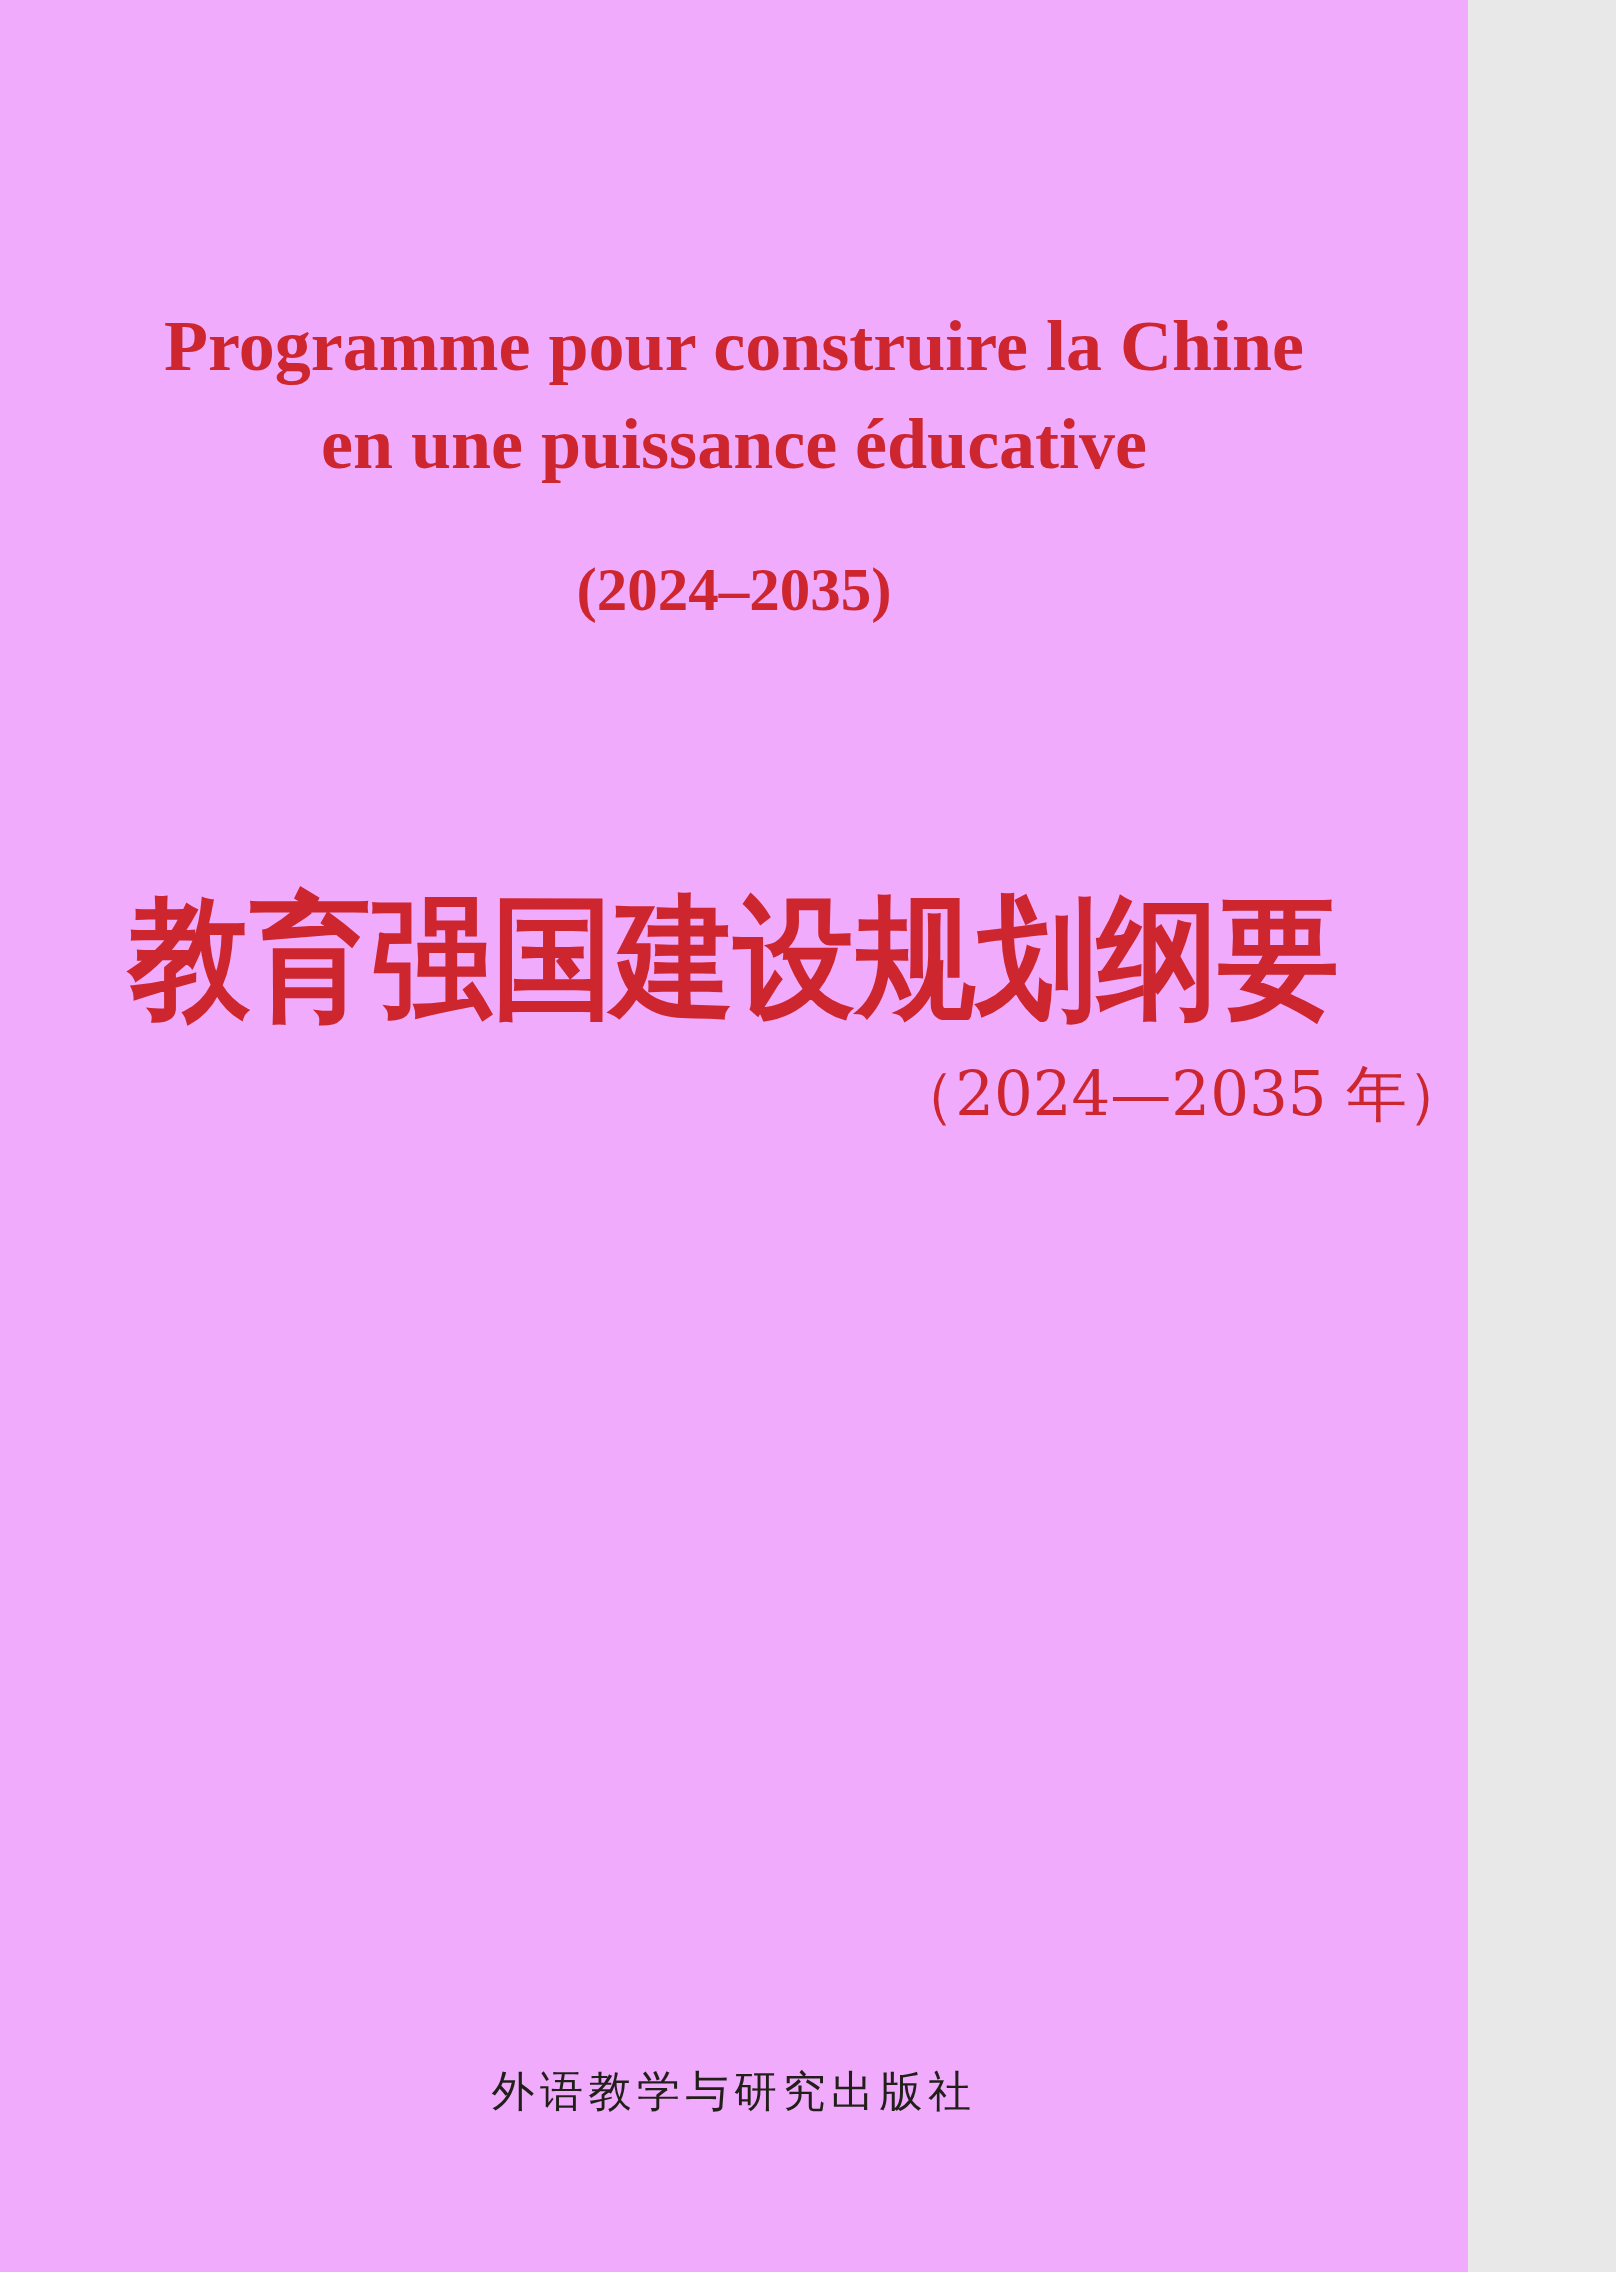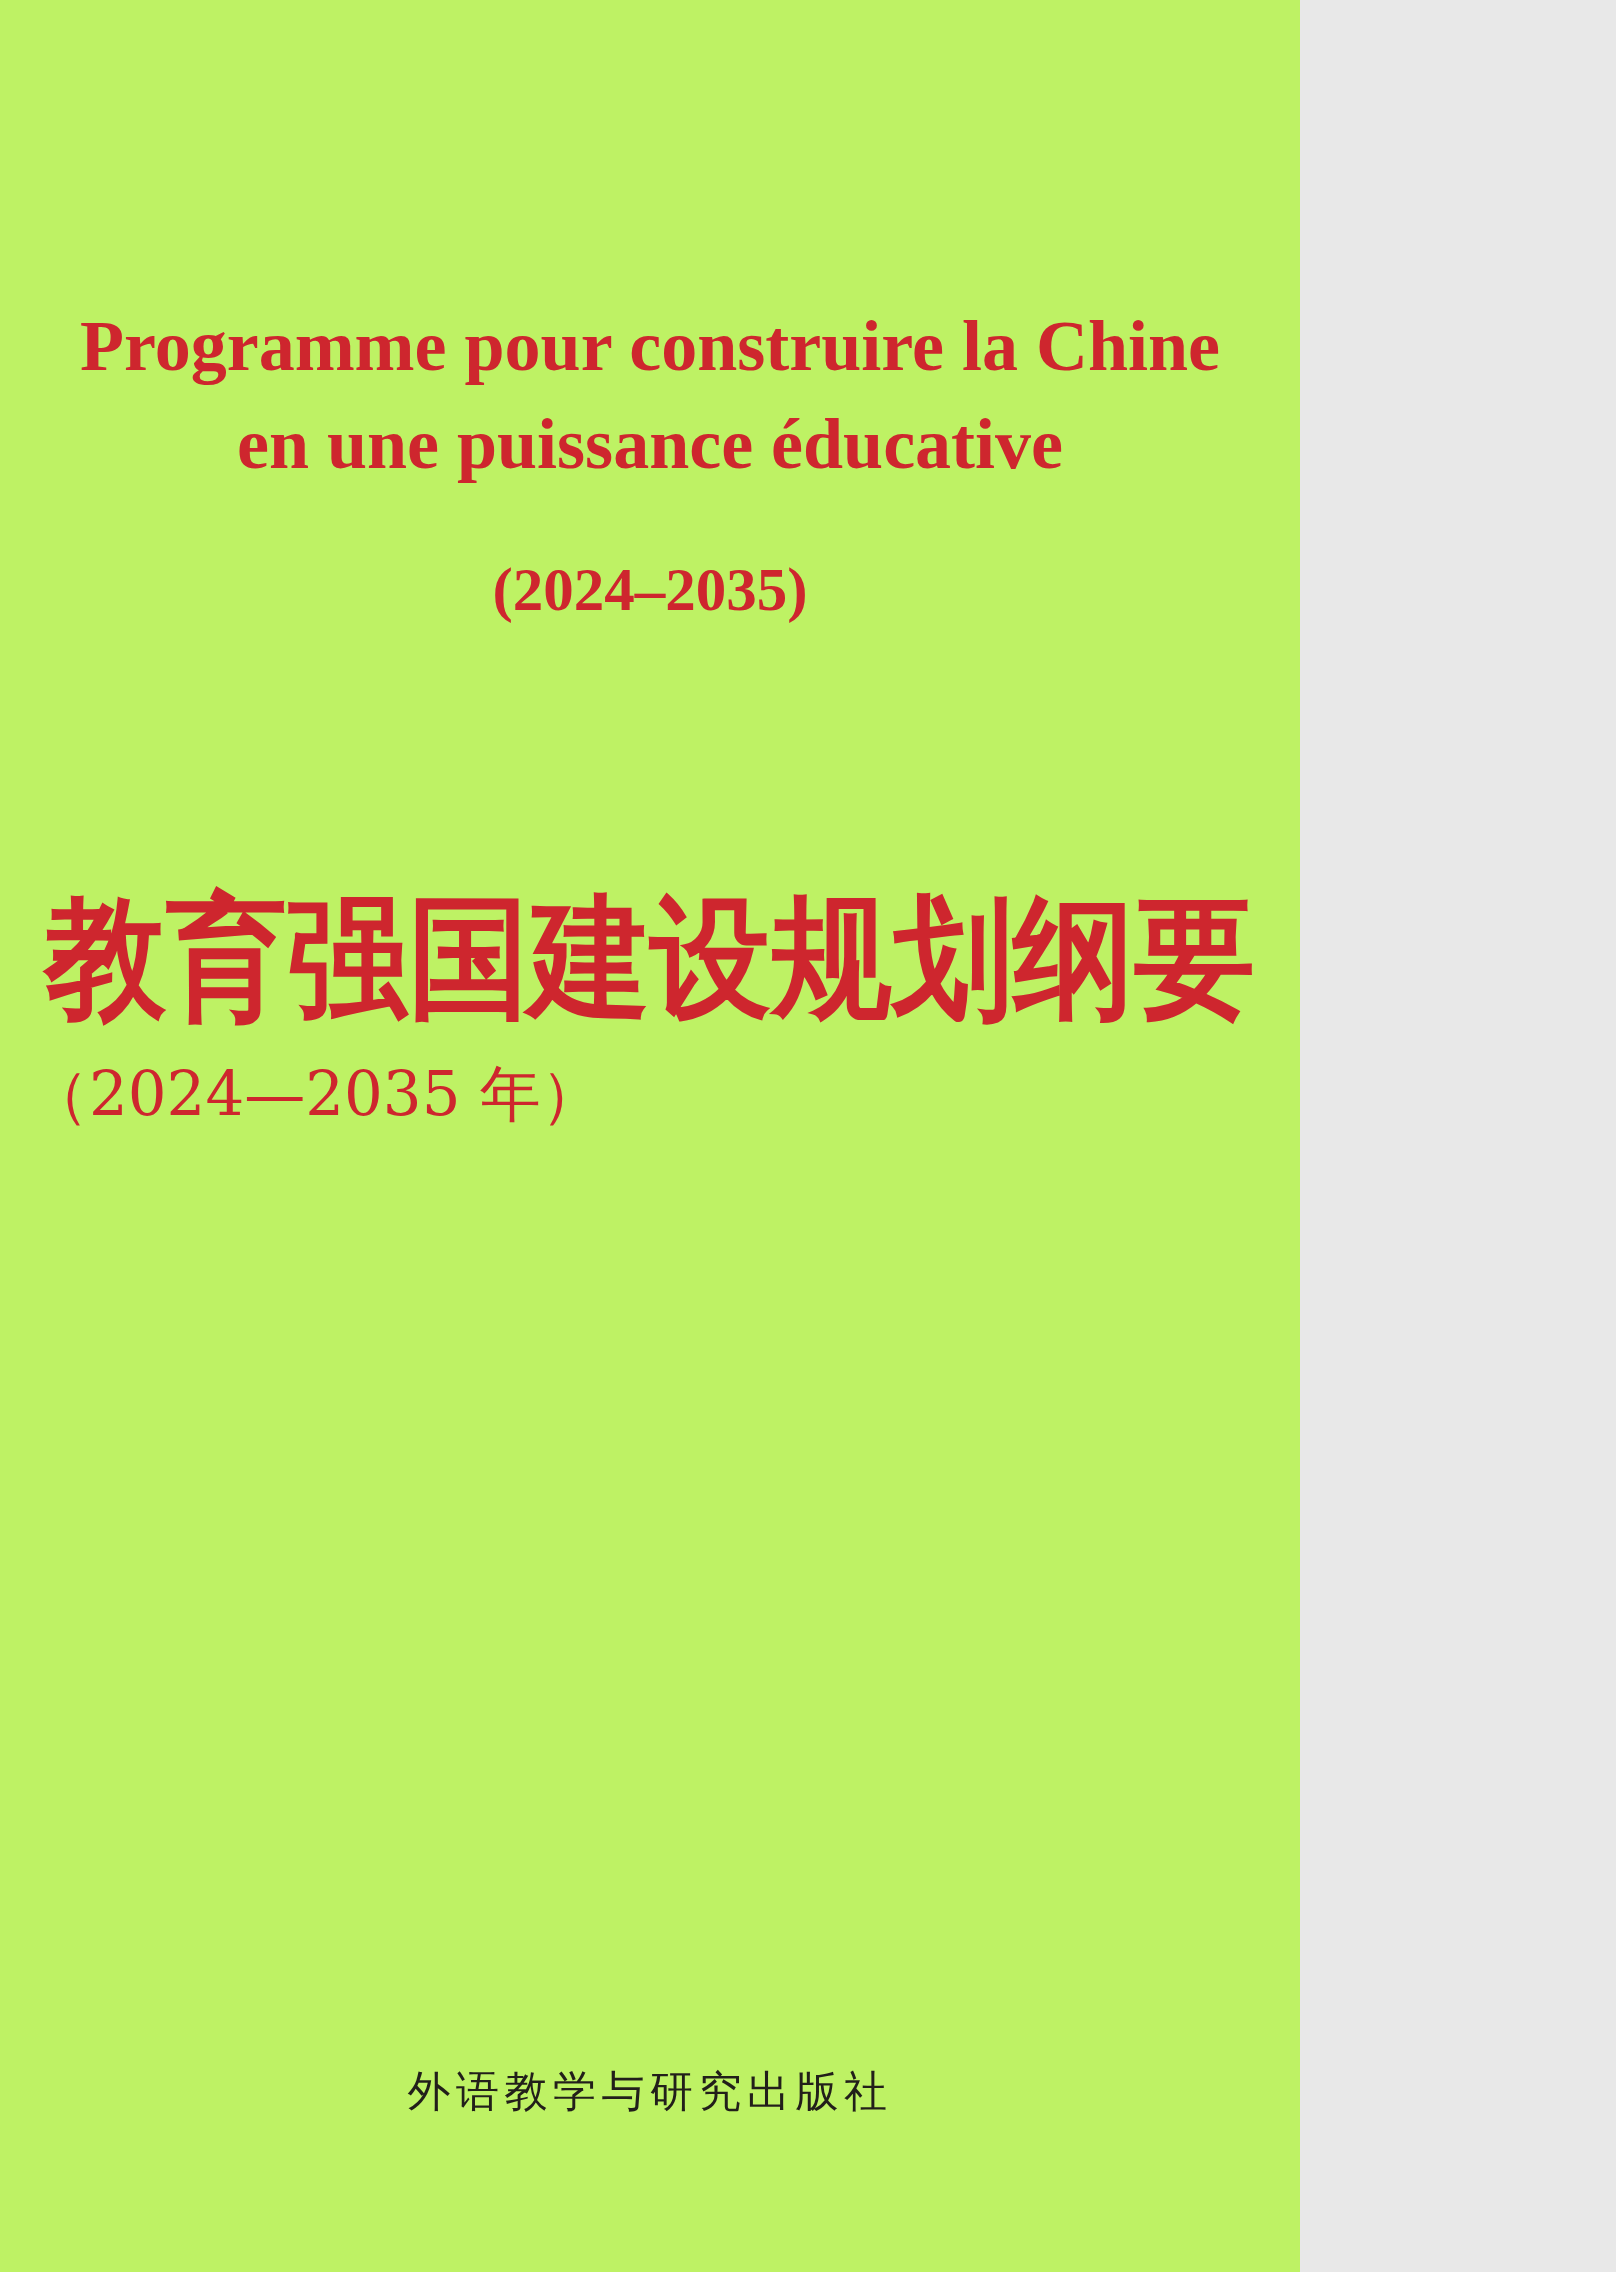--- a/index.html
+++ b/index.html
@@ -2,23 +2,23 @@
 <html style="font-size:11px"><head>
 <meta charset="utf-8">
 <style>
   html, body {
     margin: 0;
     padding: 0;
     background: #e8e8e8;
   }
   .page {
     position: relative;
-    width: 1300px;
+    width: 1468px;
     height: 2273px;
-    background: #bef264;
+    background: #f0abfc;
     overflow: hidden;
     font-family: "Liberation Serif", serif;
   }
   .french-title {
     position: absolute;
     top: 298px;
     left: 0;
     width: 100%;
     text-align: center;
     color: #CE262E;
@@ -54,28 +54,27 @@
     line-height: 1.05;
     transform: scaleY(1.10);
     transform-origin: top center;
     white-space: nowrap;
   }
   .chinese-years {
     position: absolute;
     top: 1057px;
     left: 0;
     width: 100%;
-    text-align: left;
+    text-align: right;
     color: #CE262E;
     font-family: "DejaVu Serif", "Liberation Serif", serif;
     font-weight: normal;
     font-size: 61px;
     line-height: 1.2;
     white-space: nowrap;
-    margin-left: 28px;
   }
   .publisher {
     position: absolute;
     top: 2066px;
     left: 0;
     width: 100%;
     text-align: center;
     color: #221F1A;
     font-family: "DejaVu Sans", "Liberation Sans", sans-serif;
     font-weight: normal;

